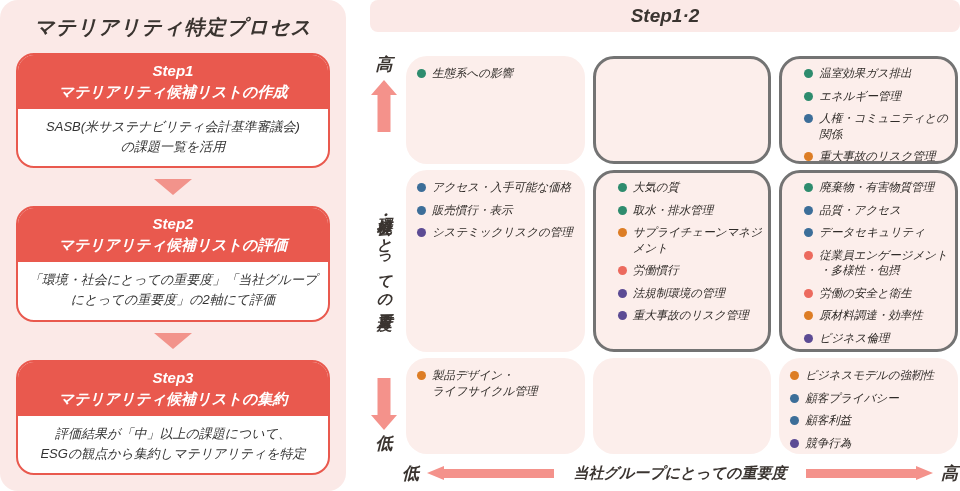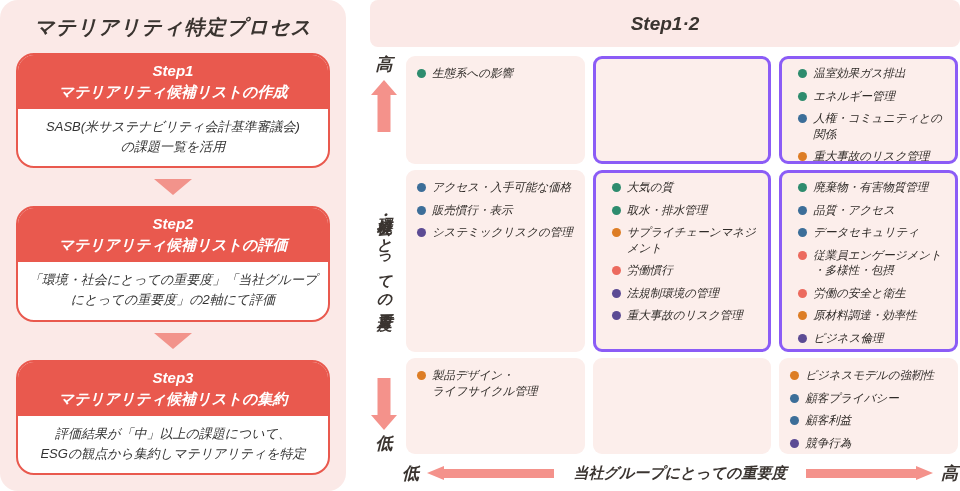--- a/index.html
+++ b/index.html
@@ -16,21 +16,21 @@
              padding:5px 4px 7px;font-size:15px;line-height:1.4;}
   .step-label{display:block;}
   .step-heading{display:block;}
   .step-body{padding:8px 5px 9px;text-align:center;font-size:13px;color:#333333;
              line-height:1.55;white-space:pre-line;font-weight:500;}
   .flow-arrow{width:0;height:0;margin:11px auto;
               border-left:19px solid transparent;border-right:19px solid transparent;
               border-top:16px solid #f2938b;}
 
   
-  .matrix-header{position:absolute;left:370px;top:0;width:590px;height:47px;background:#fbe9e7;
+  .matrix-header{position:absolute;left:370px;top:0;width:590px;height:32px;background:#fbe9e7;
                  border-radius:8px;display:flex;align-items:center;justify-content:center;
                  font-size:19px;font-weight:bold;color:#3a3430;}
 
   
   .y-axis{position:absolute;left:364px;top:56px;width:40px;height:398px;display:flex;
           flex-direction:column;align-items:center;}
   .axis-end{font-size:17px;font-weight:bold;line-height:1.1;}
   .v-arrow{position:relative;width:26px;flex:0 0 52px;margin:5px 0;}
   .v-arrow .bar{position:absolute;left:50%;transform:translateX(-50%);width:13px;background:#f4928b;}
   .v-arrow.up .bar{top:14px;bottom:0;}
@@ -39,23 +39,23 @@
                  border-left:13px solid transparent;border-right:13px solid transparent;}
   .v-arrow.up .head{top:0;border-bottom:15px solid #f4928b;}
   .v-arrow.down .head{bottom:0;border-top:15px solid #f4928b;}
   .y-label{flex:1;display:flex;align-items:center;justify-content:center;
            writing-mode:vertical-rl;text-orientation:mixed;font-size:15px;font-weight:bold;
            letter-spacing:1px;}
 
   
   .grid{position:absolute;left:406px;top:56px;width:552px;height:398px;display:grid;
         grid-template-columns:1fr 1fr 1fr;grid-template-rows:108px 182px 96px;gap:6px 8px;}
-  .cell{background:#fceeeb;border-radius:9px;box-sizing:border-box;padding:10px 6px 4px 11px;
+  .cell{background:#fceeeb;border-radius:21px;box-sizing:border-box;padding:10px 6px 4px 11px;
         overflow:hidden;}
-  .cell.highlighted{border:3px solid #8b5cf6;padding:7px 3px 1px 16px;}
+  .cell.highlighted{border:3px solid #737373;padding:7px 3px 1px 22px;}
   .item{display:flex;align-items:flex-start;margin-bottom:7px;}
   .dot{width:9px;height:9px;border-radius:50%;flex:0 0 9px;margin:3px 6px 0 0;}
   .item-text{font-size:11.5px;color:#2f2b28;line-height:1.35;white-space:pre-line;font-weight:500;}
 
   
   .x-axis{position:absolute;left:402px;top:460px;width:556px;height:26px;display:flex;
           align-items:center;font-weight:bold;color:#3a3430;}
   .x-end{font-size:17px;flex:0 0 auto;}
   .x-label{font-size:15px;flex:0 0 auto;margin:12px 12px;}
   .h-arrow{position:relative;flex:1 1 auto;height:15px;margin:0 8px;}

